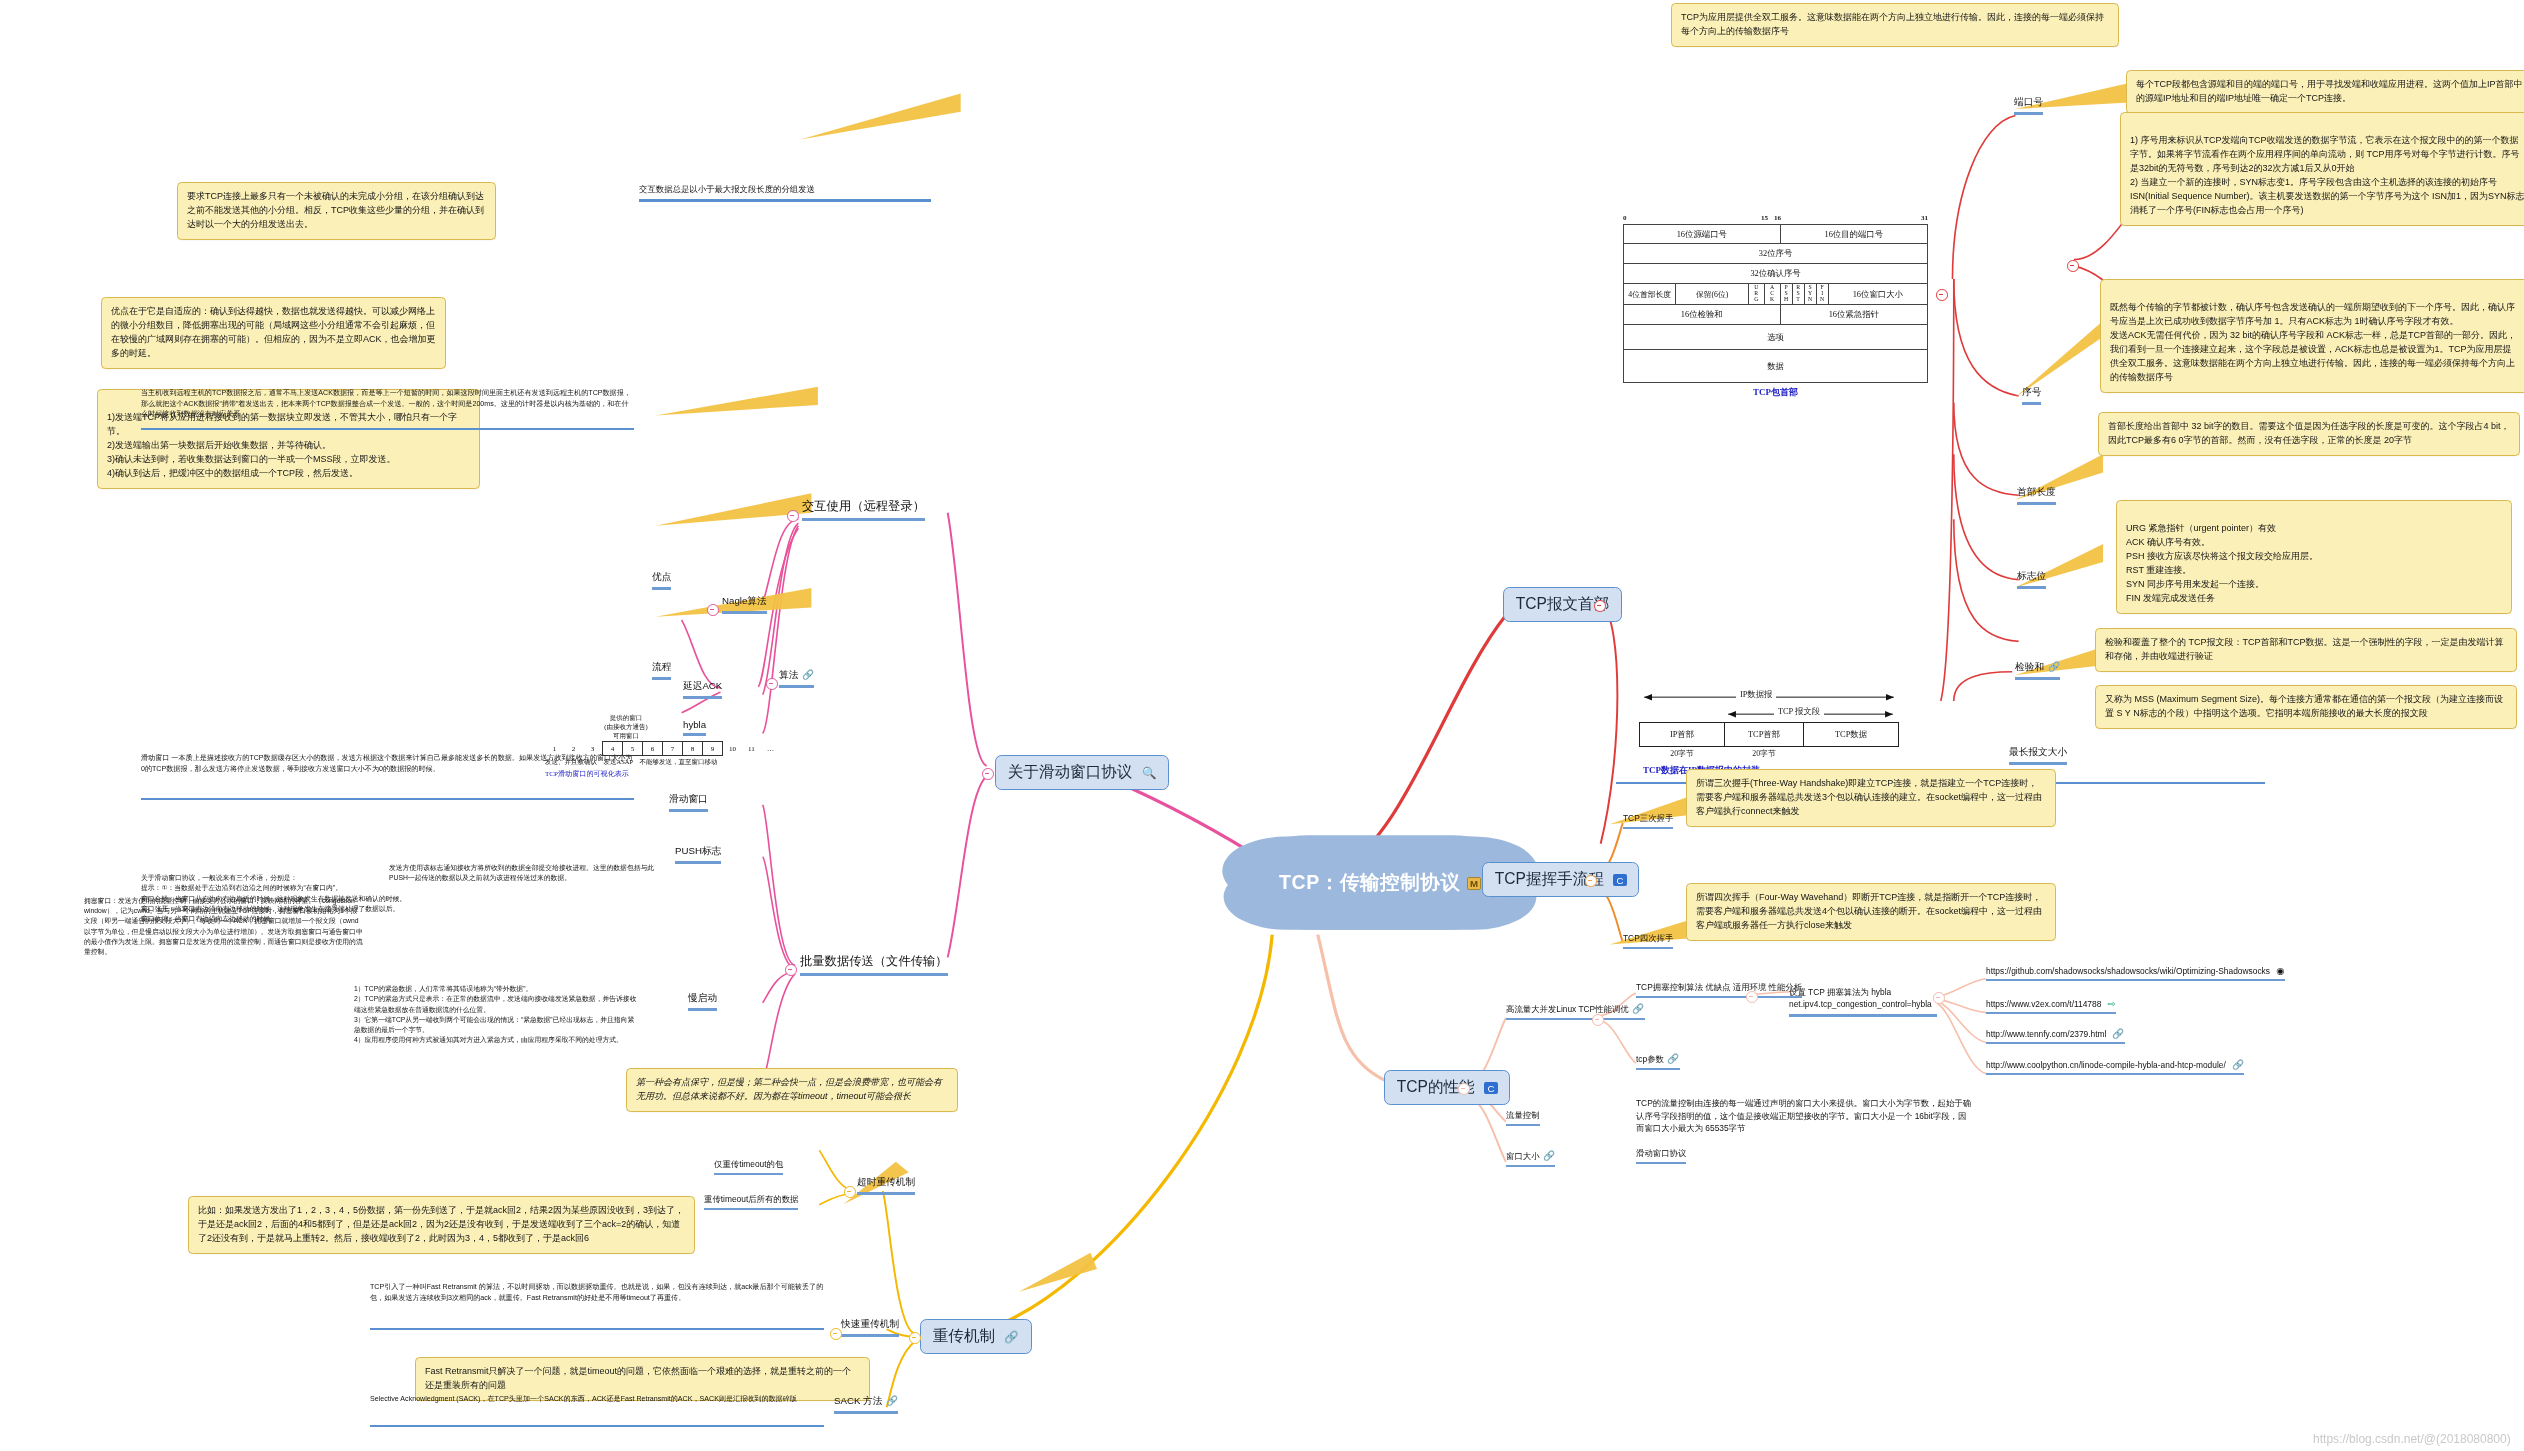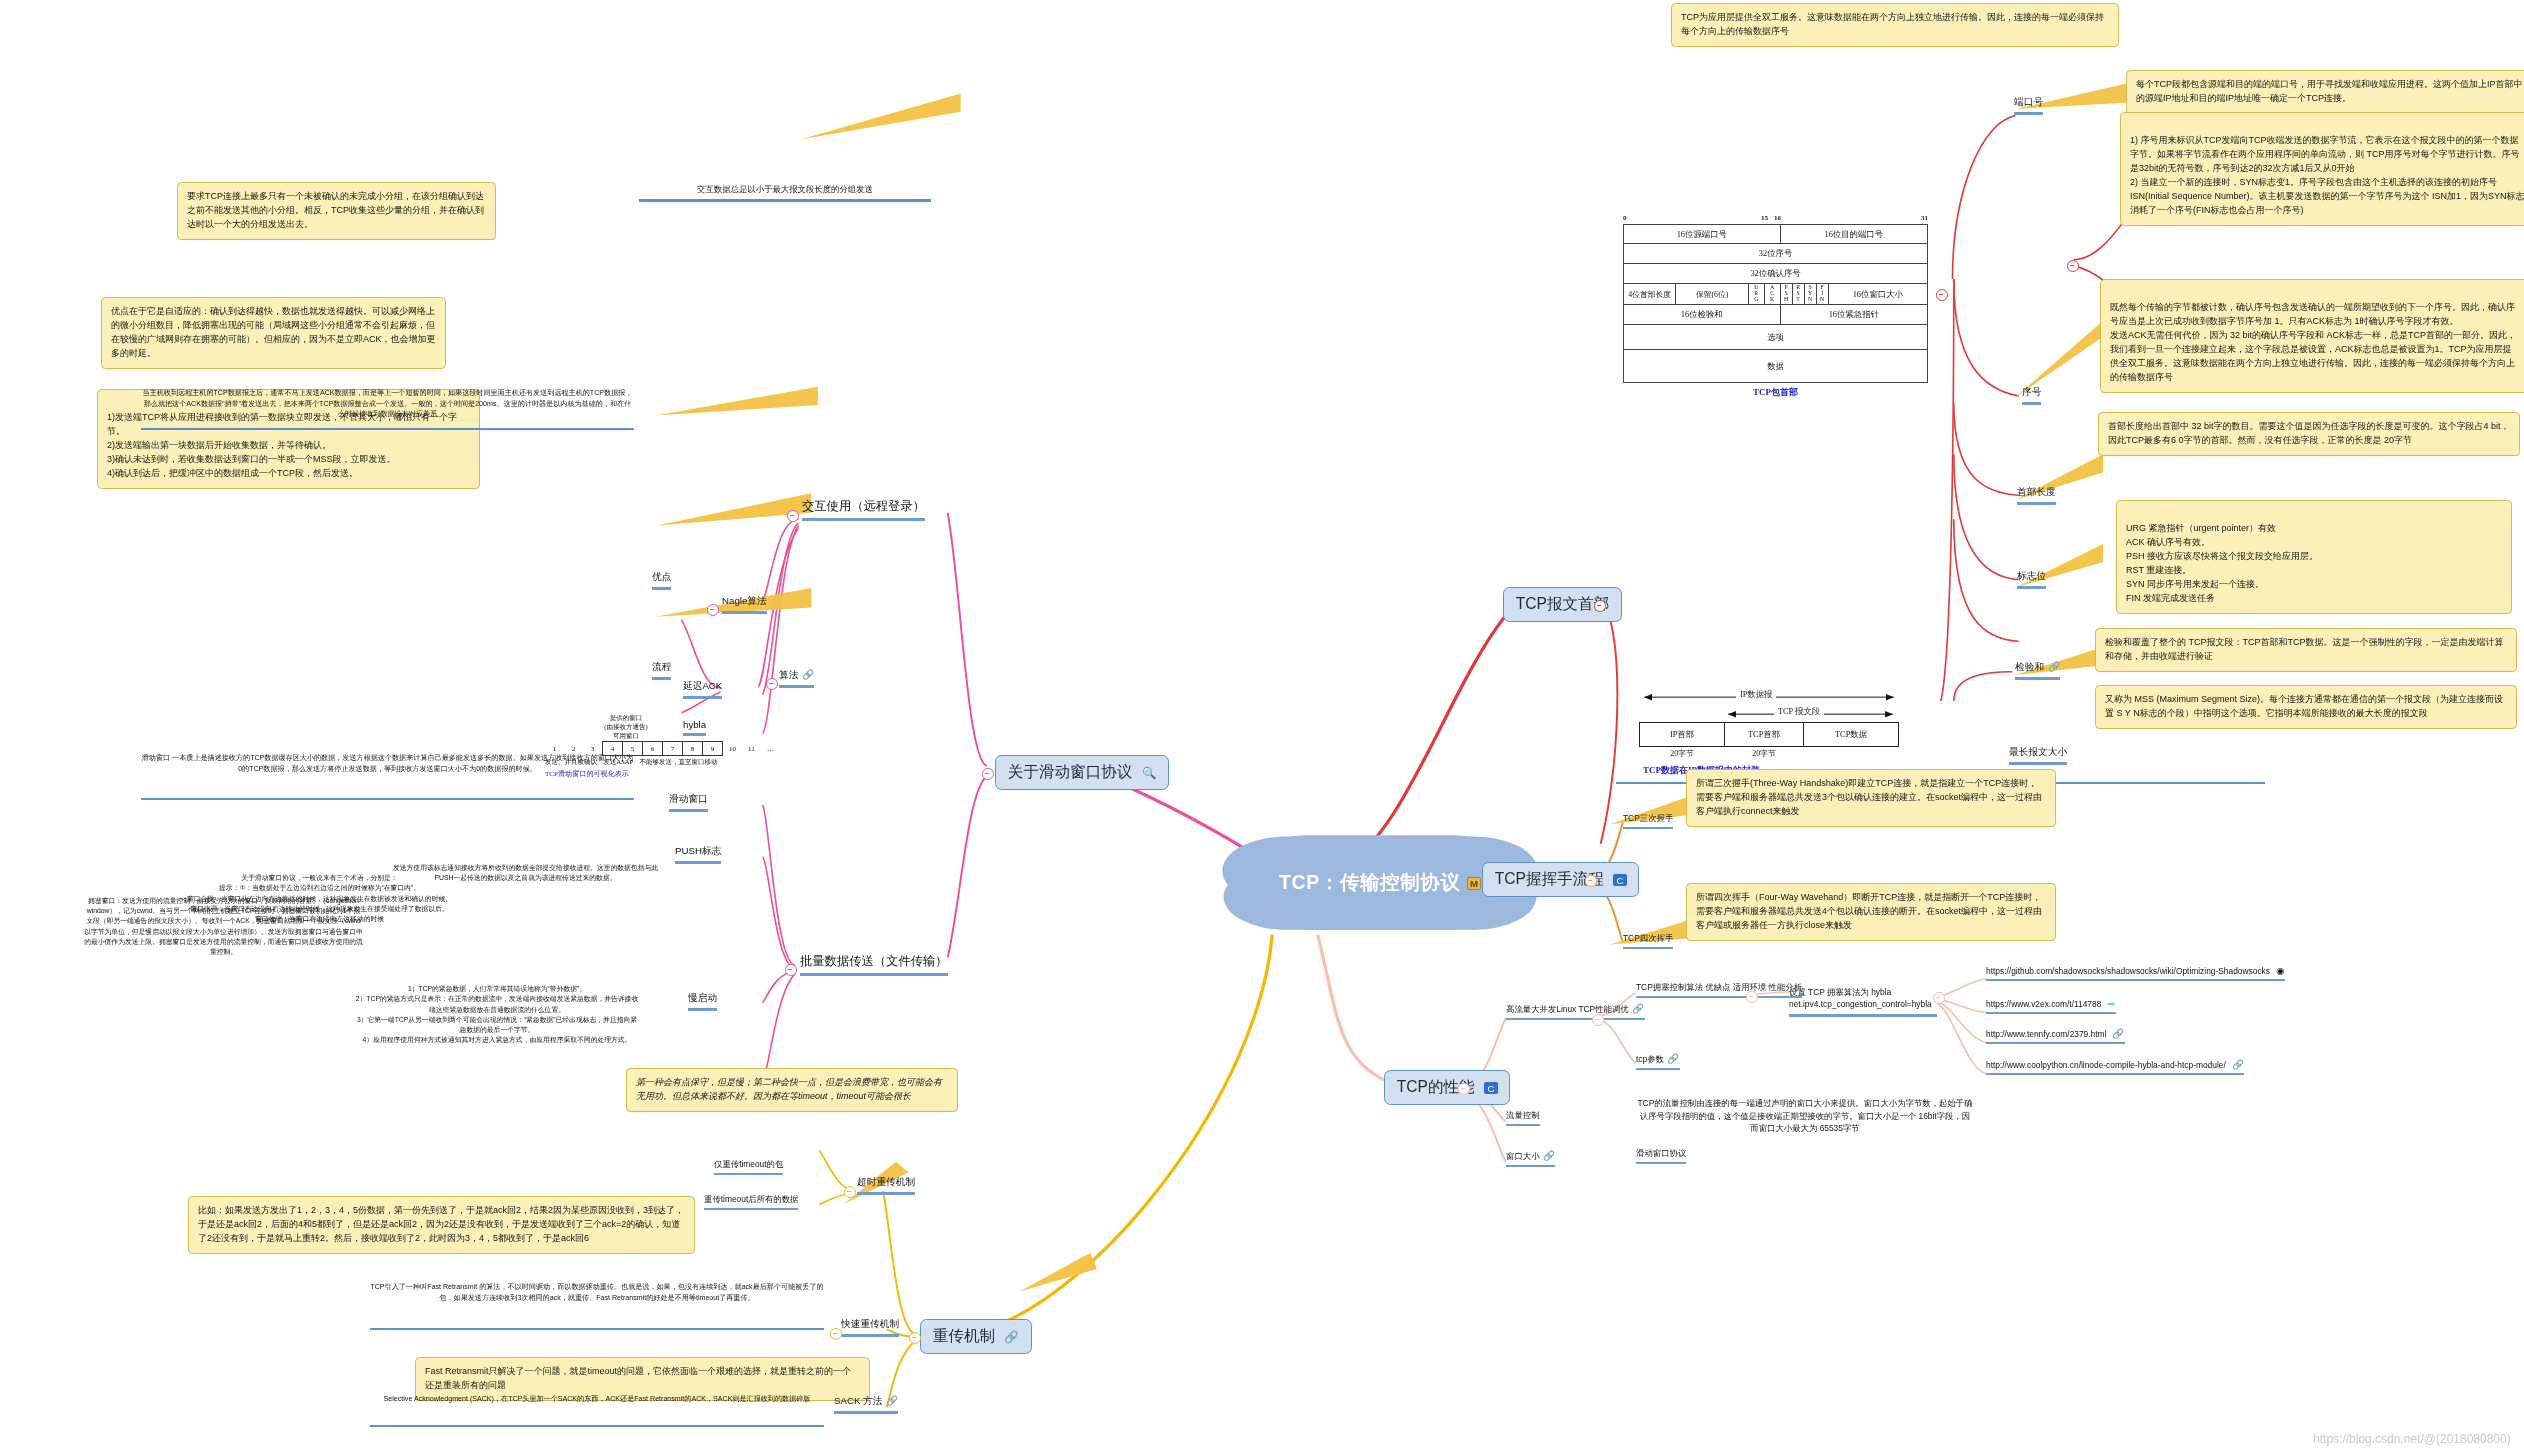--- a/index.html
+++ b/index.html
@@ -34,21 +34,21 @@
   }
   .sub.small{font-size:9.7px;border-bottom-width:3.2px;}
   .sub.tiny{font-size:8.4px;border-bottom-width:2.6px;}
   .sub .ic{margin-left:3.9px;color:#2f6fd0;font-size:9.7px;}
 
   .para{
     font-size:8.4px;line-height:1.45;color:#111;padding-bottom:3.2px;
     border-bottom:3.2px solid #6e9bd2;white-space:normal;
   }
 
-  .plain{font-size:8.4px;line-height:1.5;color:#111;white-space:normal;text-align:center;}
+  .plain{font-size:8.4px;line-height:1.5;color:#111;white-space:normal;}
 
   
   .note{
     position:absolute;background:#fbf0b8;border:0.6px solid #d9b94e;
     border-radius:4.5px;padding:7.1px 9px;font-size:9px;line-height:1.55;
     color:#141414;white-space:normal;box-shadow:0 0.6px 0 rgba(0,0,0,.05);
   }
 
   
   .tog{position:absolute;width:9.7px;height:9.7px;border-radius:50%;

